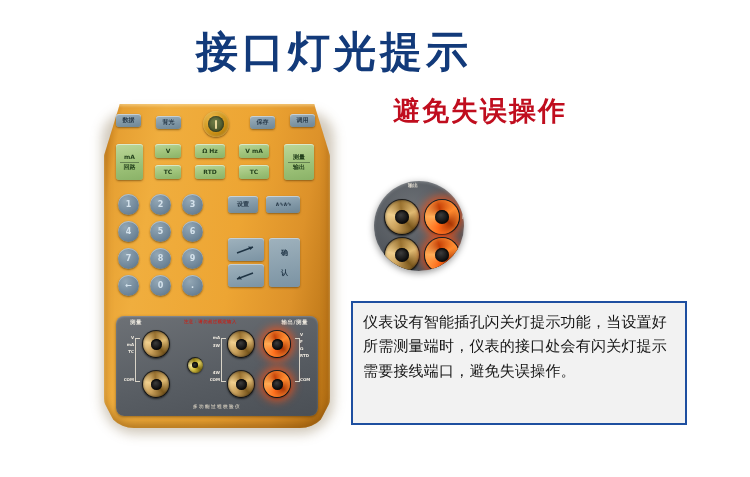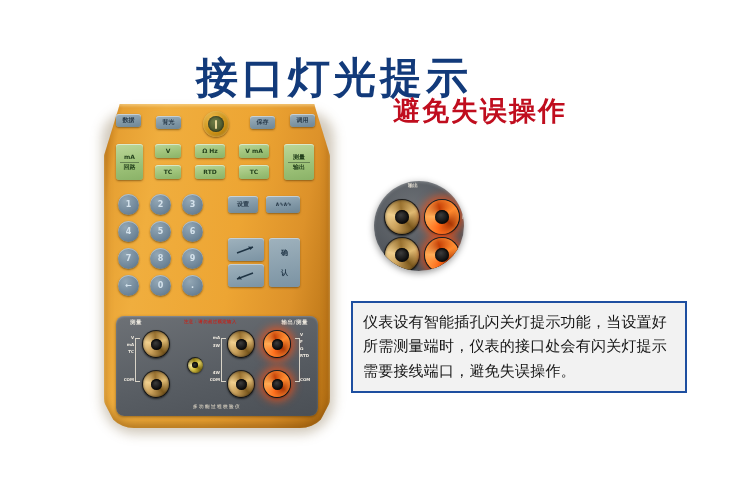--- a/index.html
+++ b/index.html
@@ -4,21 +4,20 @@
 <style>
   html,body{margin:0;padding:0;background:#ffffff;}
   body{width:750px;height:477px;position:relative;overflow:hidden;
        font-family:"DejaVu Sans","Liberation Sans",sans-serif;}
 
   
   #page-title{
     position:absolute;left:0;top:24px;width:668px;text-align:center;
     font-size:42px;font-weight:700;letter-spacing:4px;color:#123a7a;
     font-family:"DejaVu Sans",sans-serif;
-    margin-top:26px;
   }
   #page-subtitle{
     position:absolute;left:0;top:93px;width:750px;text-align:center;
     padding-left:210px;box-sizing:border-box;
     font-size:27px;font-weight:700;letter-spacing:2px;color:#c00d1e;
     font-family:"DejaVu Sans",sans-serif;
   }
 
   
   #device-wrap{position:absolute;left:92px;top:100px;width:250px;height:335px;}
@@ -166,21 +165,21 @@
   #zoom-inset .jack{width:36px;height:36px;}
   #zoom-inset .jack .rim{width:34px;height:34px;}
   #zoom-inset .jack .hole{width:14px;height:14px;}
   #zoom-inset .inset-label{
     position:absolute;color:#ddd8cd;font-size:5px;font-weight:700;
     font-family:"DejaVu Sans",sans-serif;line-height:1.3;
   }
 
   
   #callout-box{
-    position:absolute;left:351px;top:301px;width:336px;height:92px;
+    position:absolute;left:351px;top:301px;width:336px;height:124px;
     box-sizing:border-box;
     border:2px solid #1e4fa0;background:#f2f2f2;
     padding:7px 10px 0 10px;
   }
   #callout-text{
     font-size:15px;line-height:1.62;color:#141414;
     font-family:"DejaVu Sans",sans-serif;letter-spacing:.2px;
   }
 </style>
 </head>

